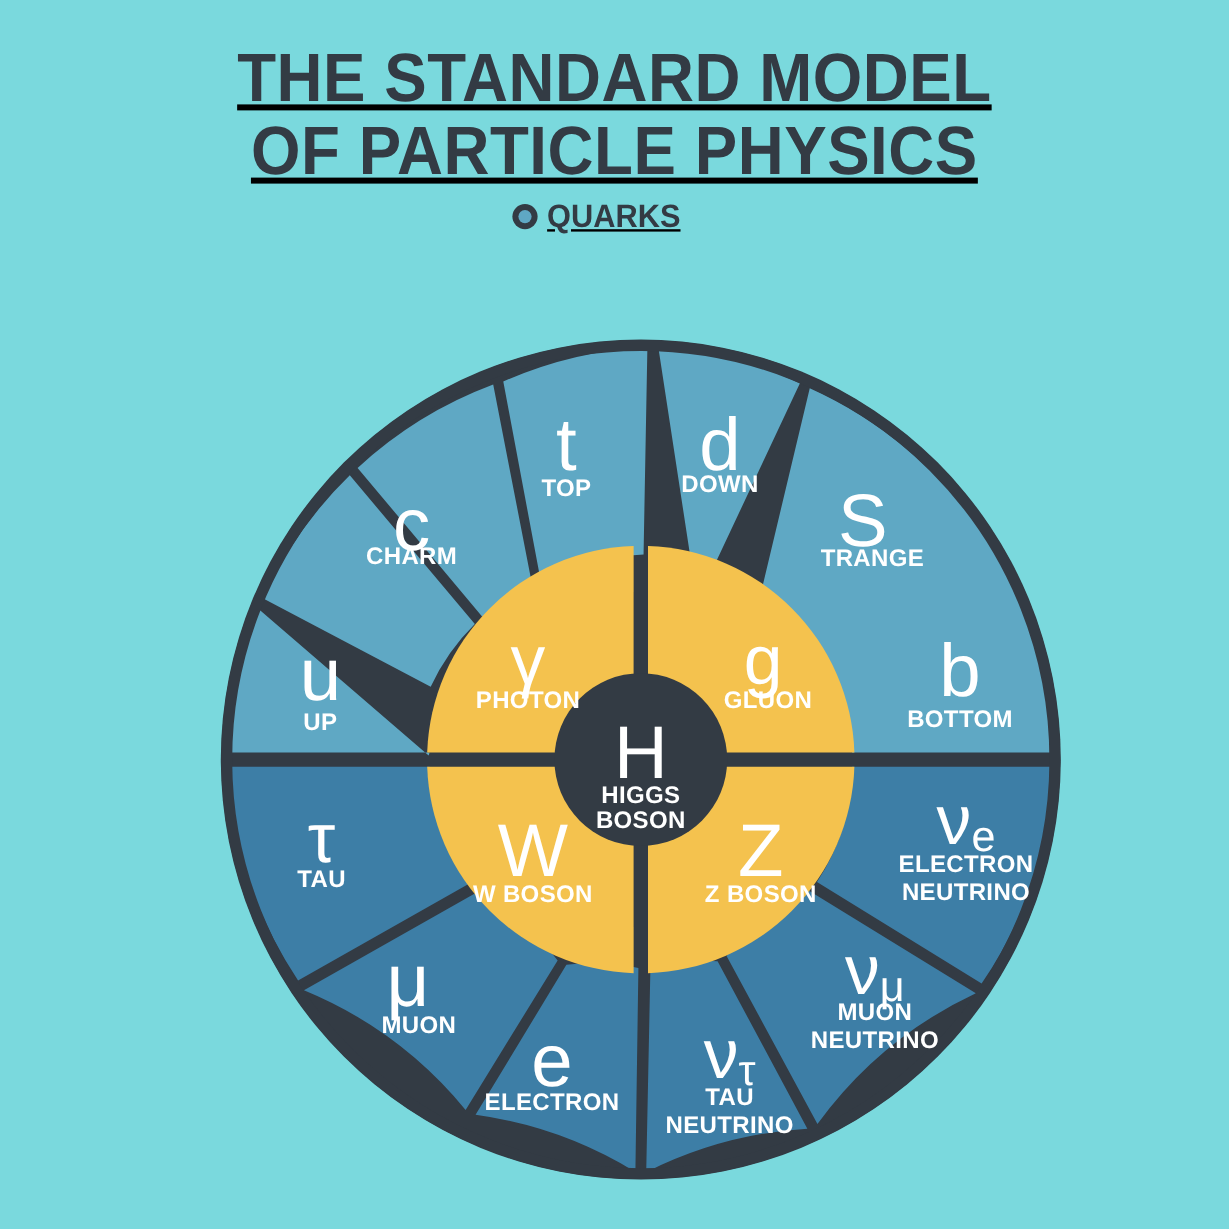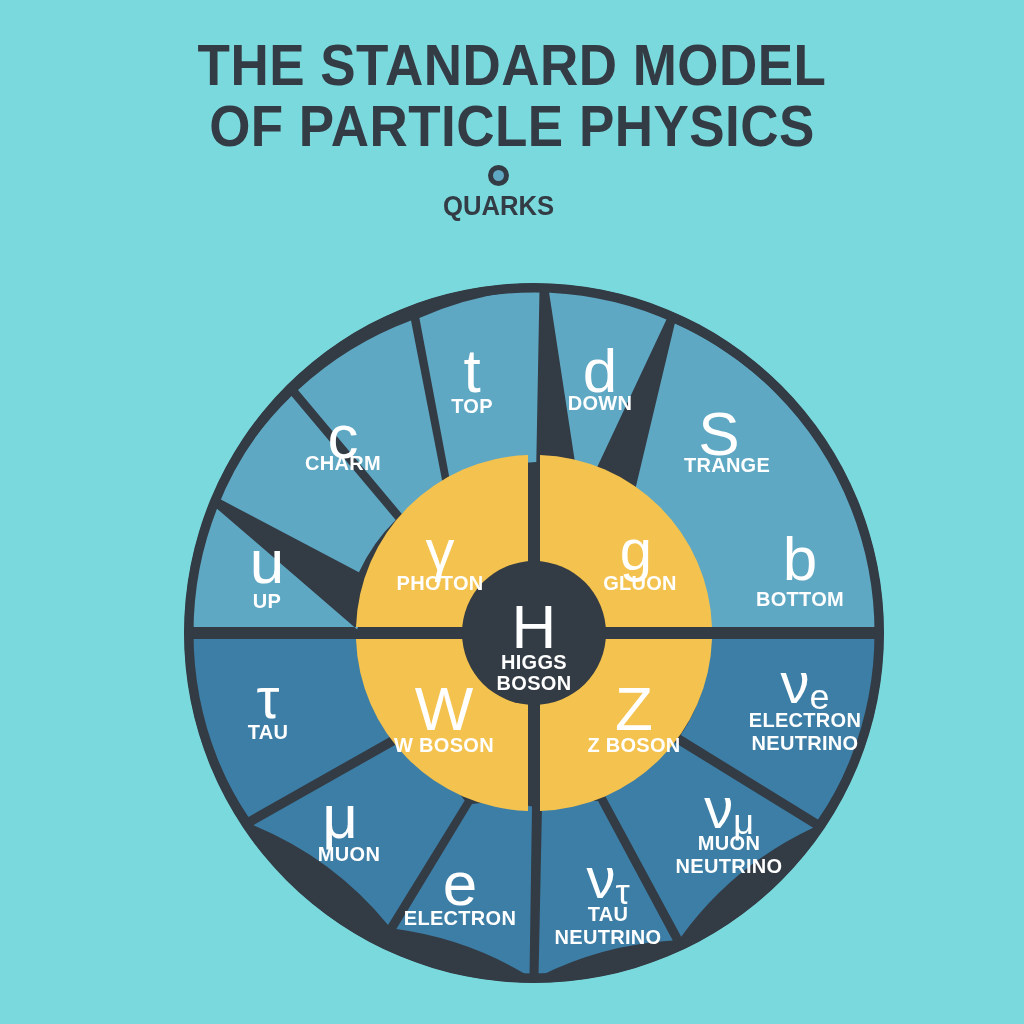--- a/index.html
+++ b/index.html
@@ -23,20 +23,21 @@
   }
 
   
   .header {
     position: absolute;
     top: 0;
     left: 0;
     width: 1024px;
     text-align: center;
     user-select: none;
+    text-decoration: underline;
   }
   .title-line {
     font-family: "Liberation Sans Narrow", "Liberation Sans", sans-serif;
     color: #333b44;
     font-weight: bold;
     font-size: 57px;
     line-height: 1.04;
     letter-spacing: 0.5px;
     transform: scaleX(0.93);
     transform-origin: center center;
@@ -66,21 +67,20 @@
     margin-top: 8px;
     display: flex;
     justify-content: center;
     align-items: center;
     white-space: nowrap;
   }
   .legend-item {
     display: inline-flex;
     align-items: center;
     gap: 5px;
-    flex-direction: column;
   }
   .legend-item + .legend-item { margin-left: 30px; }
   .legend-gap { display: inline-block; width: 26px; }
   .legend-dot {
     width: 21px;
     height: 21px;
     border-radius: 50%;
     background: #333b44;
     display: inline-block;
     position: relative;

